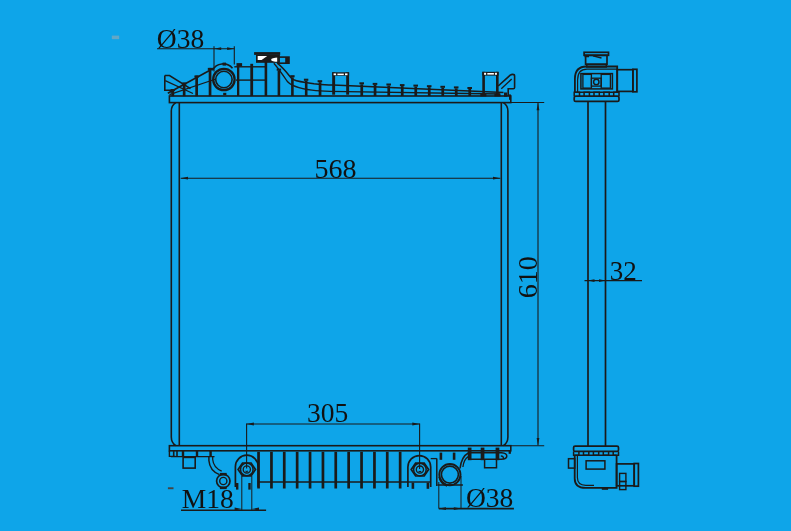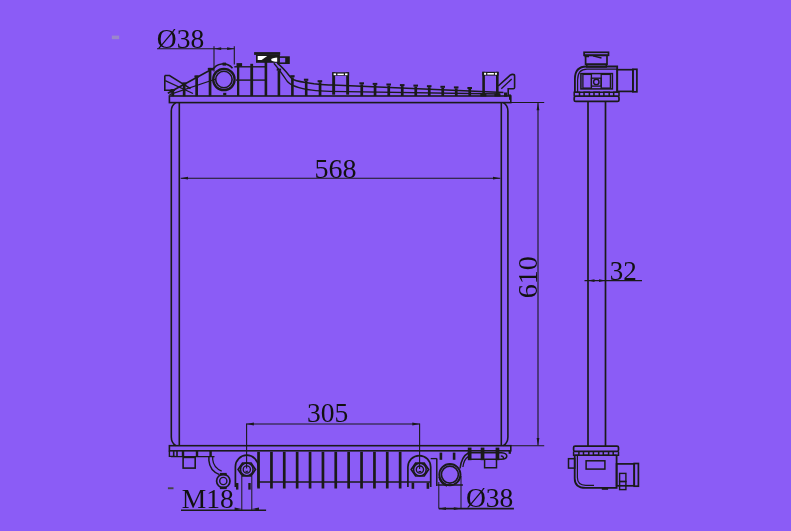--- a/index.html
+++ b/index.html
@@ -1,16 +1,16 @@
 <!DOCTYPE html>
 <html><head>
 <meta charset="utf-8">
 <style>
   html,body{margin:0;padding:0;background:#fff;}
-  .wrap{width:791px;height:531px;position:relative;background:#8b5cf6;overflow:hidden;}
+  .wrap{width:791px;height:531px;position:relative;background:#0ea5e9;overflow:hidden;}
   svg{display:block;}
   text{font-family:"Liberation Serif", serif;fill:#111;}
 </style>
 </head>
 <body>
 <div class="wrap">
 <svg width="791" height="531" viewBox="0 0 791 531" fill="none" stroke-linecap="butt">
 <g stroke="#1a1a1a" stroke-width="1.6">
 
 <rect x="111.8" y="35.6" width="7.4" height="3.6" fill="#aaa" stroke="none" opacity="0.55"></rect>

